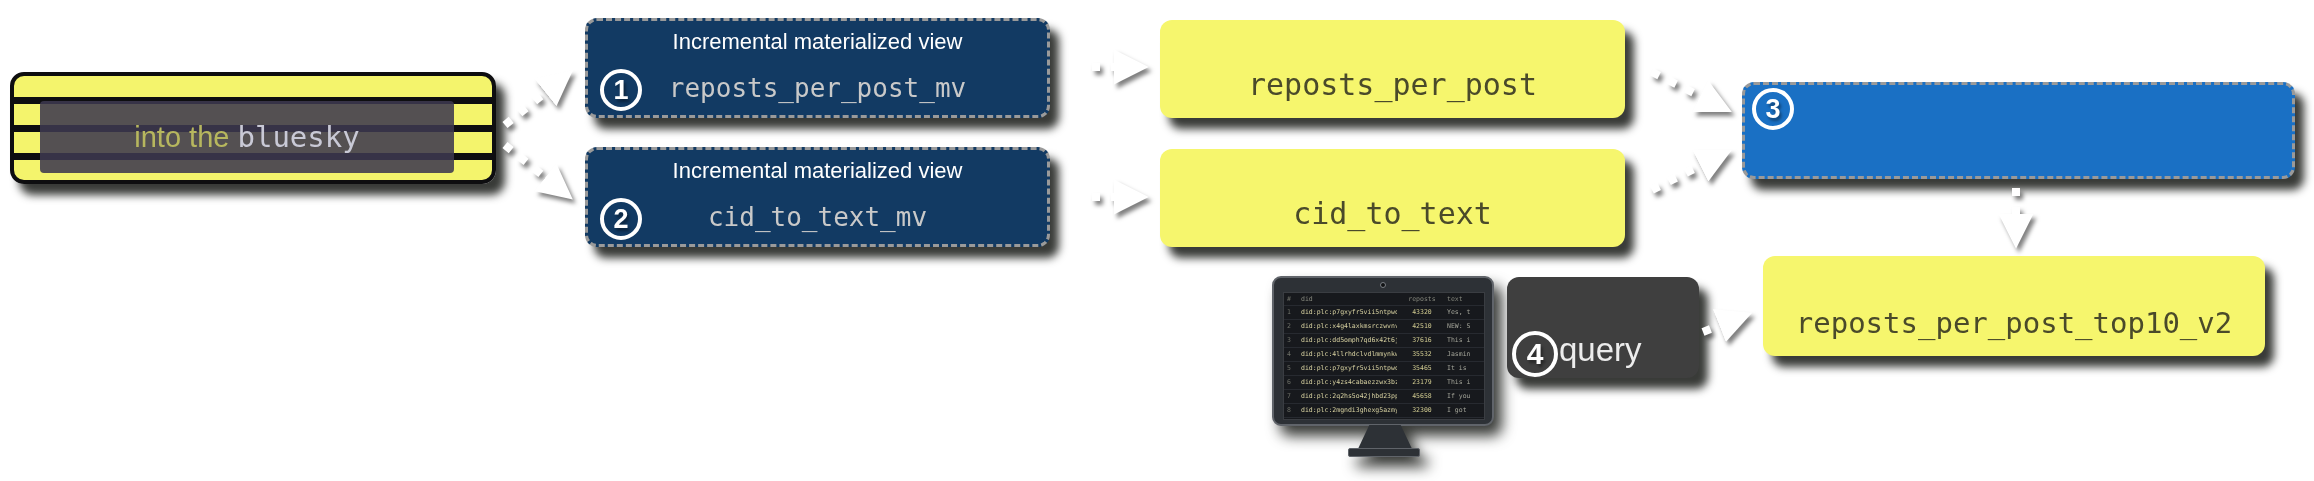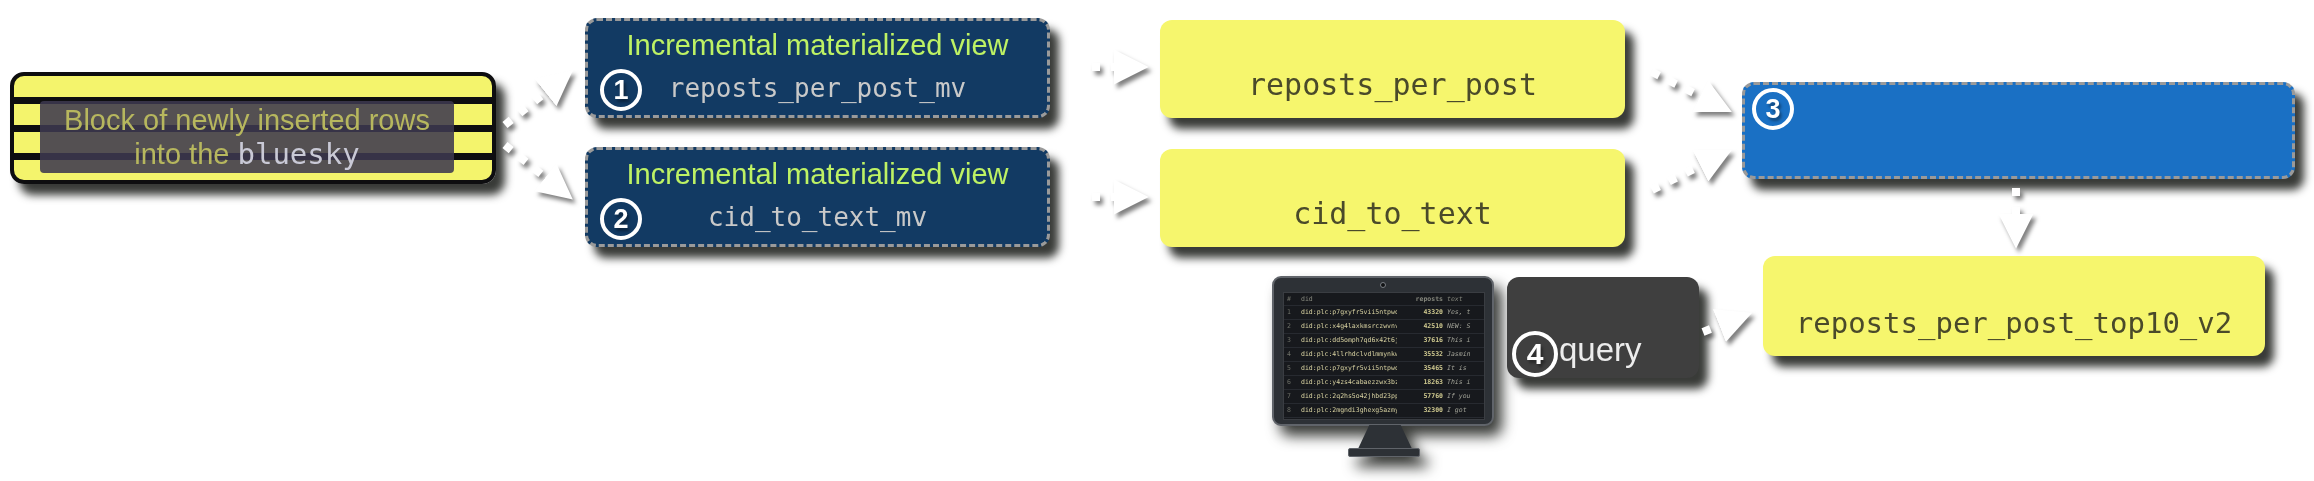--- a/index.html
+++ b/index.html
@@ -27,21 +27,21 @@
   .label-line2 { display:flex; white-space:pre; }
 
   
   .navy-box {
     position:absolute; width:465px; height:100px;
     background:#123a63; border:3px dashed #9a9a9a; border-radius:12px;
     box-shadow:9px 11px 8px rgba(8,10,6,.8);
   }
   .navy-box .mv-title {
     position:absolute; left:0; right:0; top:8px; text-align:center;
-    font-size:29px; font-weight:500; color:#bef264;
+    font-size:22px; font-weight:500; color:#ffffff;
   }
   .navy-box .mv-name {
     position:absolute; left:0; right:0; top:52px; text-align:center;
     font-size:26px; color:#c9c9c9;
   }
   .step-circle {
     position:absolute; display:flex; align-items:center; justify-content:center;
     border:4px solid #ffffff; border-radius:50%; color:#ffffff; font-weight:700;
     text-shadow:2px 3px 3px rgba(0,0,0,.4);
   }
@@ -104,22 +104,22 @@
     font-family:"DejaVu Sans Mono", monospace;
   }
   .term-row {
     display:grid; grid-template-columns:10px 1fr 42px 34px; column-gap:4px;
     align-items:center; height:14px; padding:0 3px;
     border-bottom:1px solid #272a30; font-size:6.5px; line-height:7px;
   }
   .term-row.head { color:#84867c; height:13px; }
   .term-row .c0 { color:#6e7068; }
   .term-row .c1 { color:#d6d0a0; white-space:nowrap; overflow:hidden; }
-  .term-row .c2 { color:#d0ca90; text-align:right;font-weight:bold; }
-  .term-row .c3 { color:#a2a398; white-space:nowrap; overflow:hidden;font-style:italic; }
+  .term-row .c2 { color:#d0ca90; text-align:center; }
+  .term-row .c3 { color:#a2a398; white-space:nowrap; overflow:hidden; }
   .term-row.head .c1, .term-row.head .c2, .term-row.head .c3 { color:#84867c; }
   #stand-neck {
     position:absolute; left:85px; top:149px; width:56px; height:26px;
     background:#2d3136; clip-path:polygon(22% 0, 78% 0, 100% 100%, 0% 100%);
   }
   #stand-base {
     position:absolute; left:76px; top:172px; width:72px; height:9px;
     background:#2d3136; border:1px solid #60646a; border-radius:2px;
   }
 
@@ -130,21 +130,20 @@
     filter:drop-shadow(3px 4px 2px rgba(0,0,0,.5));
   }
 </style>
 </head>
 <body>
 
 <div id="canvas">
 
   <div id="insert-block">
     <div id="insert-label">
-      <span>Block of newly inserted rows</span>
       <span class="label-line2"><span>into the </span><span class="code mono">bluesky</span></span>
     </div>
   </div>
 
   <div class="navy-box" style="left:585px; top:18px;">
     <div class="mv-title">Incremental materialized view</div>
     <div class="step-circle">1</div>
     <div class="mv-name mono">reposts_per_post_mv</div>
   </div>
 
@@ -200,27 +199,27 @@
             </div>
             <div class="term-row">
               <span class="c0">5</span>
               <span class="c1">did:plc:p7gxyfr5vii5ntpwo7f6dhe2</span>
               <span class="c2">35465</span>
               <span class="c3">It is</span>
             </div>
             <div class="term-row">
               <span class="c0">6</span>
               <span class="c1">did:plc:y4zs4cabaezzwx3bz2m5nnj2</span>
-              <span class="c2">18263</span>
+              <span class="c2">23179</span>
               <span class="c3">This i</span>
             </div>
             <div class="term-row">
               <span class="c0">7</span>
               <span class="c1">did:plc:2q2hs5o42jhbd23pp6lkiauh</span>
-              <span class="c2">57760</span>
+              <span class="c2">45658</span>
               <span class="c3">If you</span>
             </div>
             <div class="term-row">
               <span class="c0">8</span>
               <span class="c1">did:plc:2mgndi3ghexg5azmyrjtvvou</span>
               <span class="c2">32300</span>
               <span class="c3">I got</span>
             </div>
           </div>
       </div>

